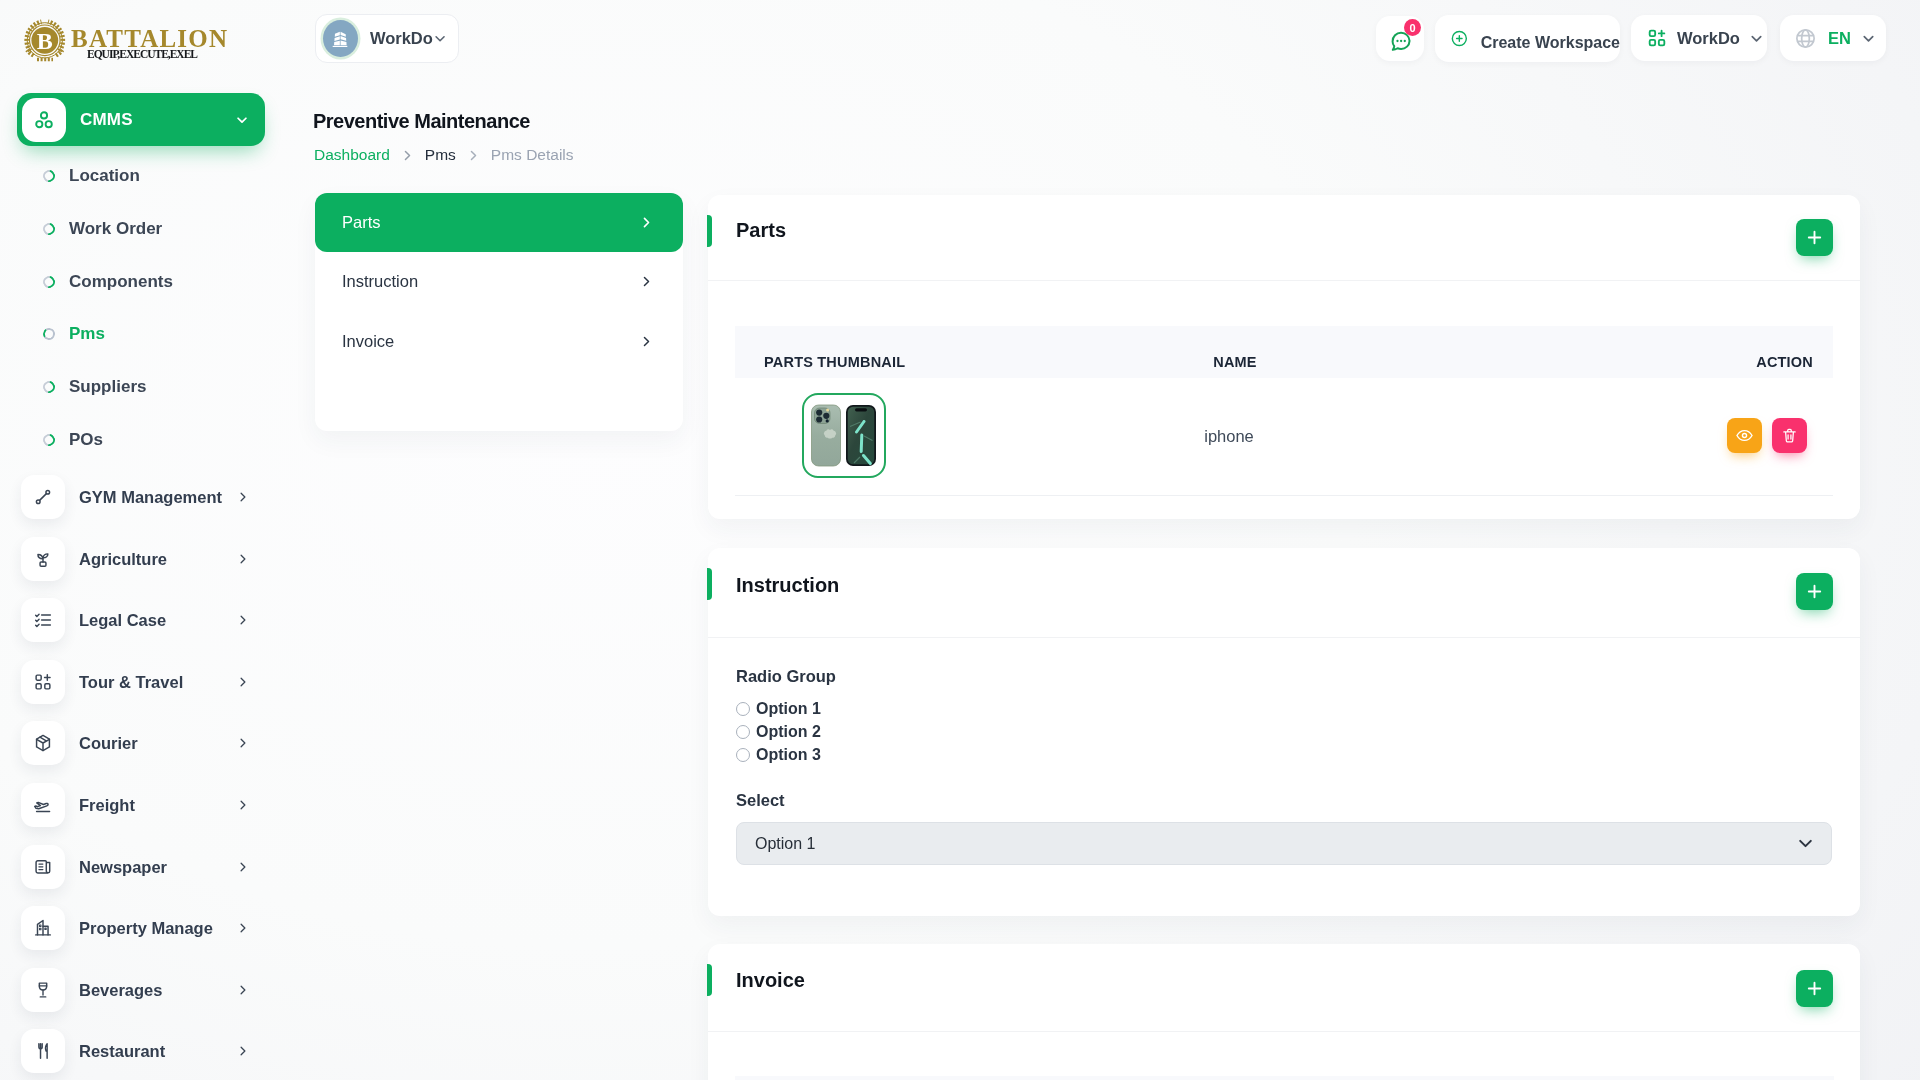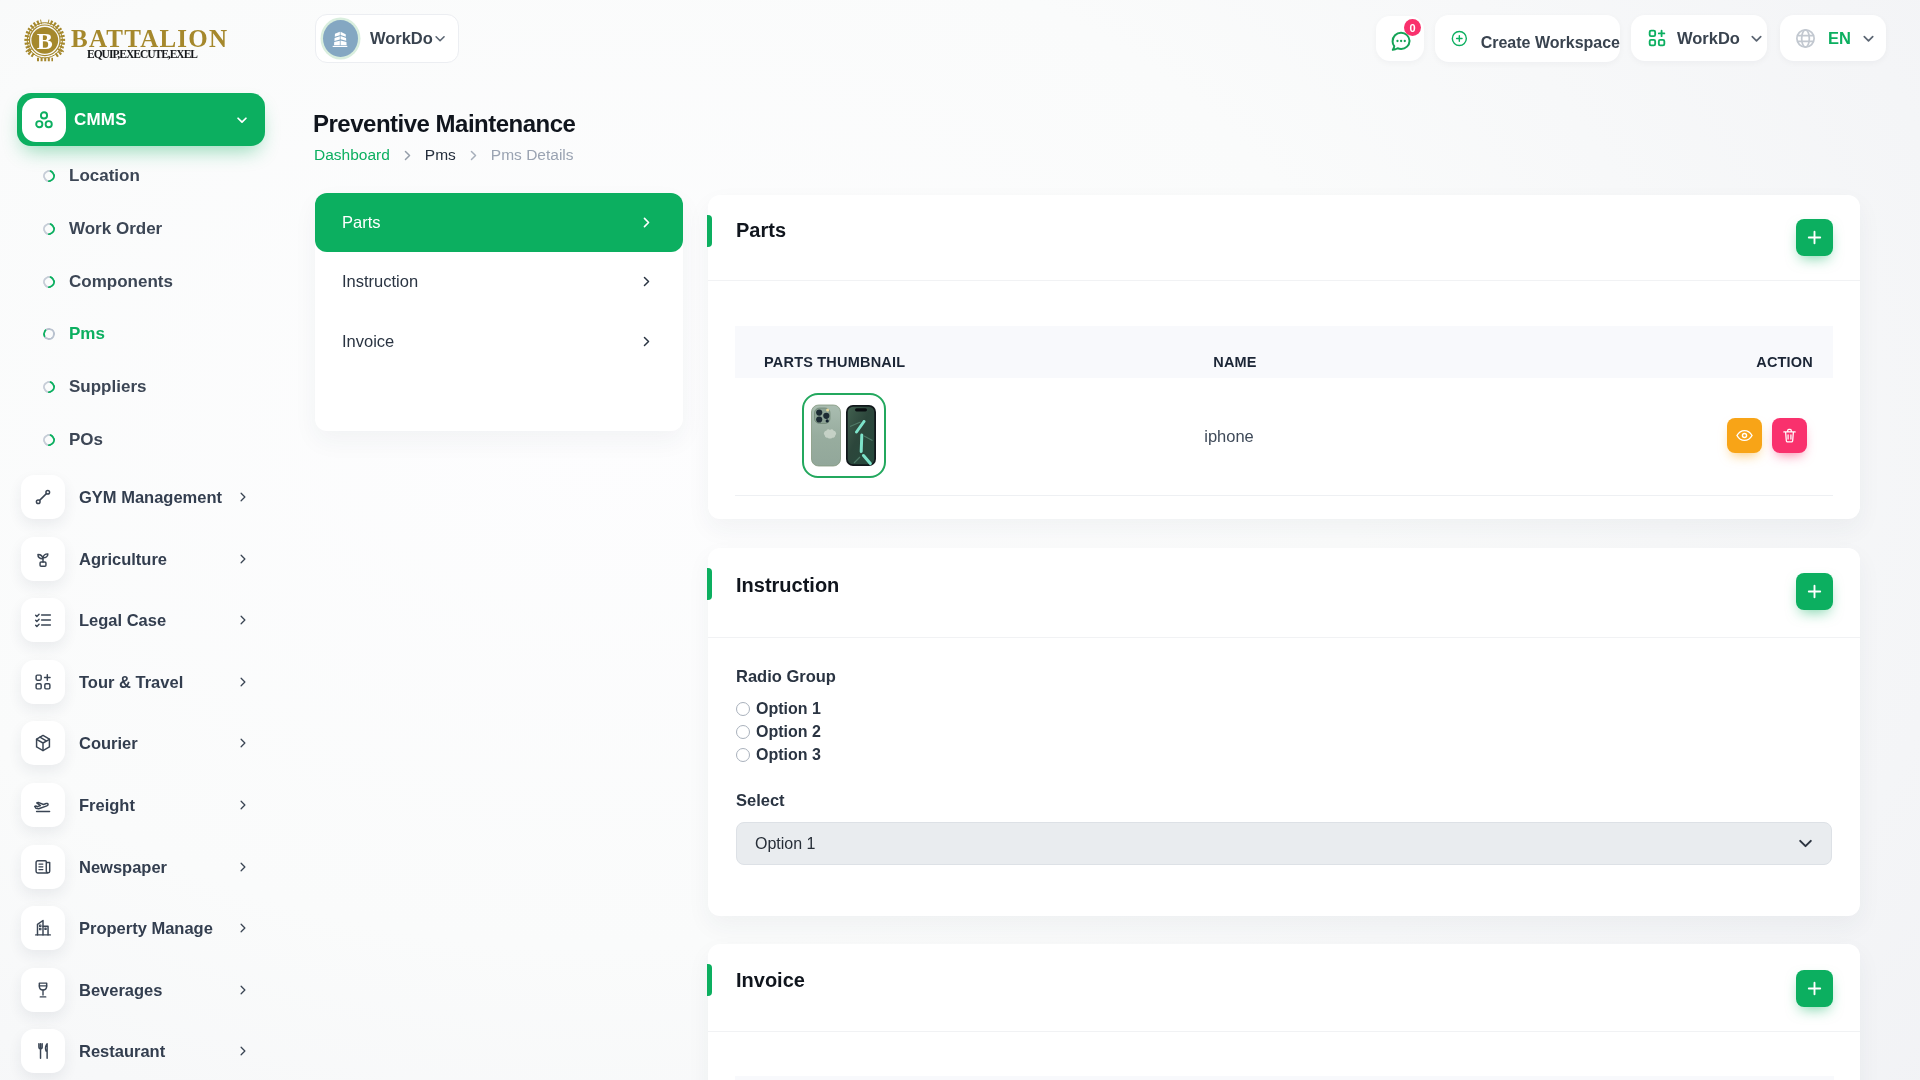--- a/index.html
+++ b/index.html
@@ -4,21 +4,21 @@
 <style>
 * { margin:0; padding:0; box-sizing:border-box; }
 html,body { width:1920px; height:1080px; overflow:hidden; }
 body { font-family:"Liberation Sans", sans-serif; background:radial-gradient(1700px 1150px at 600px 430px, #fdfdfe 0%, #fafbfb 45%, #f1f2f5 100%); position:relative; color:#1f2937; }
 .abs { position:absolute; }
 
 
 .logo { left:17px; top:8px; width:230px; height:64px; }
 .cmms-btn { left:17px; top:93px; width:248px; height:53px; background:#0caf60; border-radius:14px; display:flex; align-items:center; box-shadow:0 10px 20px -6px rgba(12,175,96,.45); }
 .cmms-ic { width:44px; height:44px; background:#fff; border-radius:14px; margin-left:5px; display:flex; align-items:center; justify-content:center; }
-.cmms-btn .lbl { color:#fff; font-size:17px; font-weight:bold; margin-left:8px; letter-spacing:.2px; }
+.cmms-btn .lbl { color:#fff; font-size:17px; font-weight:bold; margin-left:14px; letter-spacing:.2px; }
 .cmms-btn .chev { margin-left:auto; margin-right:16px; }
 
 .subitem { left:17px; width:248px; height:24px; display:flex; align-items:center; }
 .bullet { width:12px; height:12px; border-radius:50%; border:2px solid #c6cdd7; border-bottom-color:#0caf60; border-right-color:#0caf60; transform:rotate(-35deg); margin-left:26px; }
 .subitem span { margin-left:14px; font-size:17px; color:#3c4655;font-weight:bold; }
 .subitem.active span { color:#0caf60; }
 .subitem.active .bullet { border-color:#b9c2cf; border-left-color:#0caf60; transform:rotate(10deg); }
 
 .mod { left:17px; width:248px; height:44px; display:flex; align-items:center; }
 .mod .ibox { width:44px; height:44px; background:#fff; border-radius:13px; margin-left:4px; box-shadow:0 6px 14px rgba(36,51,77,.08); display:flex; align-items:center; justify-content:center; }
@@ -37,21 +37,21 @@
 
 .topbtn { background:#fff; border-radius:14px; display:flex; align-items:center; box-shadow:0 2px 6px rgba(20,30,50,.04); }
 .cw { left:1435px; top:15px; width:185px; height:47px; }
 .cw .txt { font-size:16px; color:#39434f; font-weight:600; margin-left:12px; white-space:nowrap;margin-top:8px; }
 .wd { left:1631px; top:15px; width:136px; height:46px; }
 .wd .txt { font-size:16.5px; color:#39434f; font-weight:600; margin-left:9px; margin-right:9px; }
 .en { left:1780px; top:15px; width:106px; height:46px; }
 .en .txt { font-size:16.5px; color:#0caf60; font-weight:600; margin-left:11px; margin-right:10px; }
 
 
-.pagetitle { left:313px; top:110px; font-size:24px; font-weight:bold; color:#10151d; letter-spacing:-0.5px; }
+.pagetitle { left:313px; top:110px; font-size:20px; font-weight:bold; color:#10151d; letter-spacing:-0.5px; }
 .crumbs { left:314px; top:146px; font-size:15.5px; display:flex; align-items:center; gap:11px; }
 .crumbs .c1 { color:#0caf60; }
 .crumbs .c2 { color:#242e3c; }
 .crumbs .c3 { color:#9aa3b2; }
 
 .menucard { left:315px; top:193px; width:368px; height:238px; background:#fff; border-radius:12px; box-shadow:0 10px 24px rgba(36,51,77,.05); }
 .mitem { position:absolute; left:0; width:100%; height:59px; display:flex; align-items:center; padding:0 30px 0 27px; }
 .mitem span { font-size:16.5px; color:#2a3442; }
 .mitem .rc { margin-left:auto; }
 .mitem.on { background:#0caf60; border-radius:12px; }

